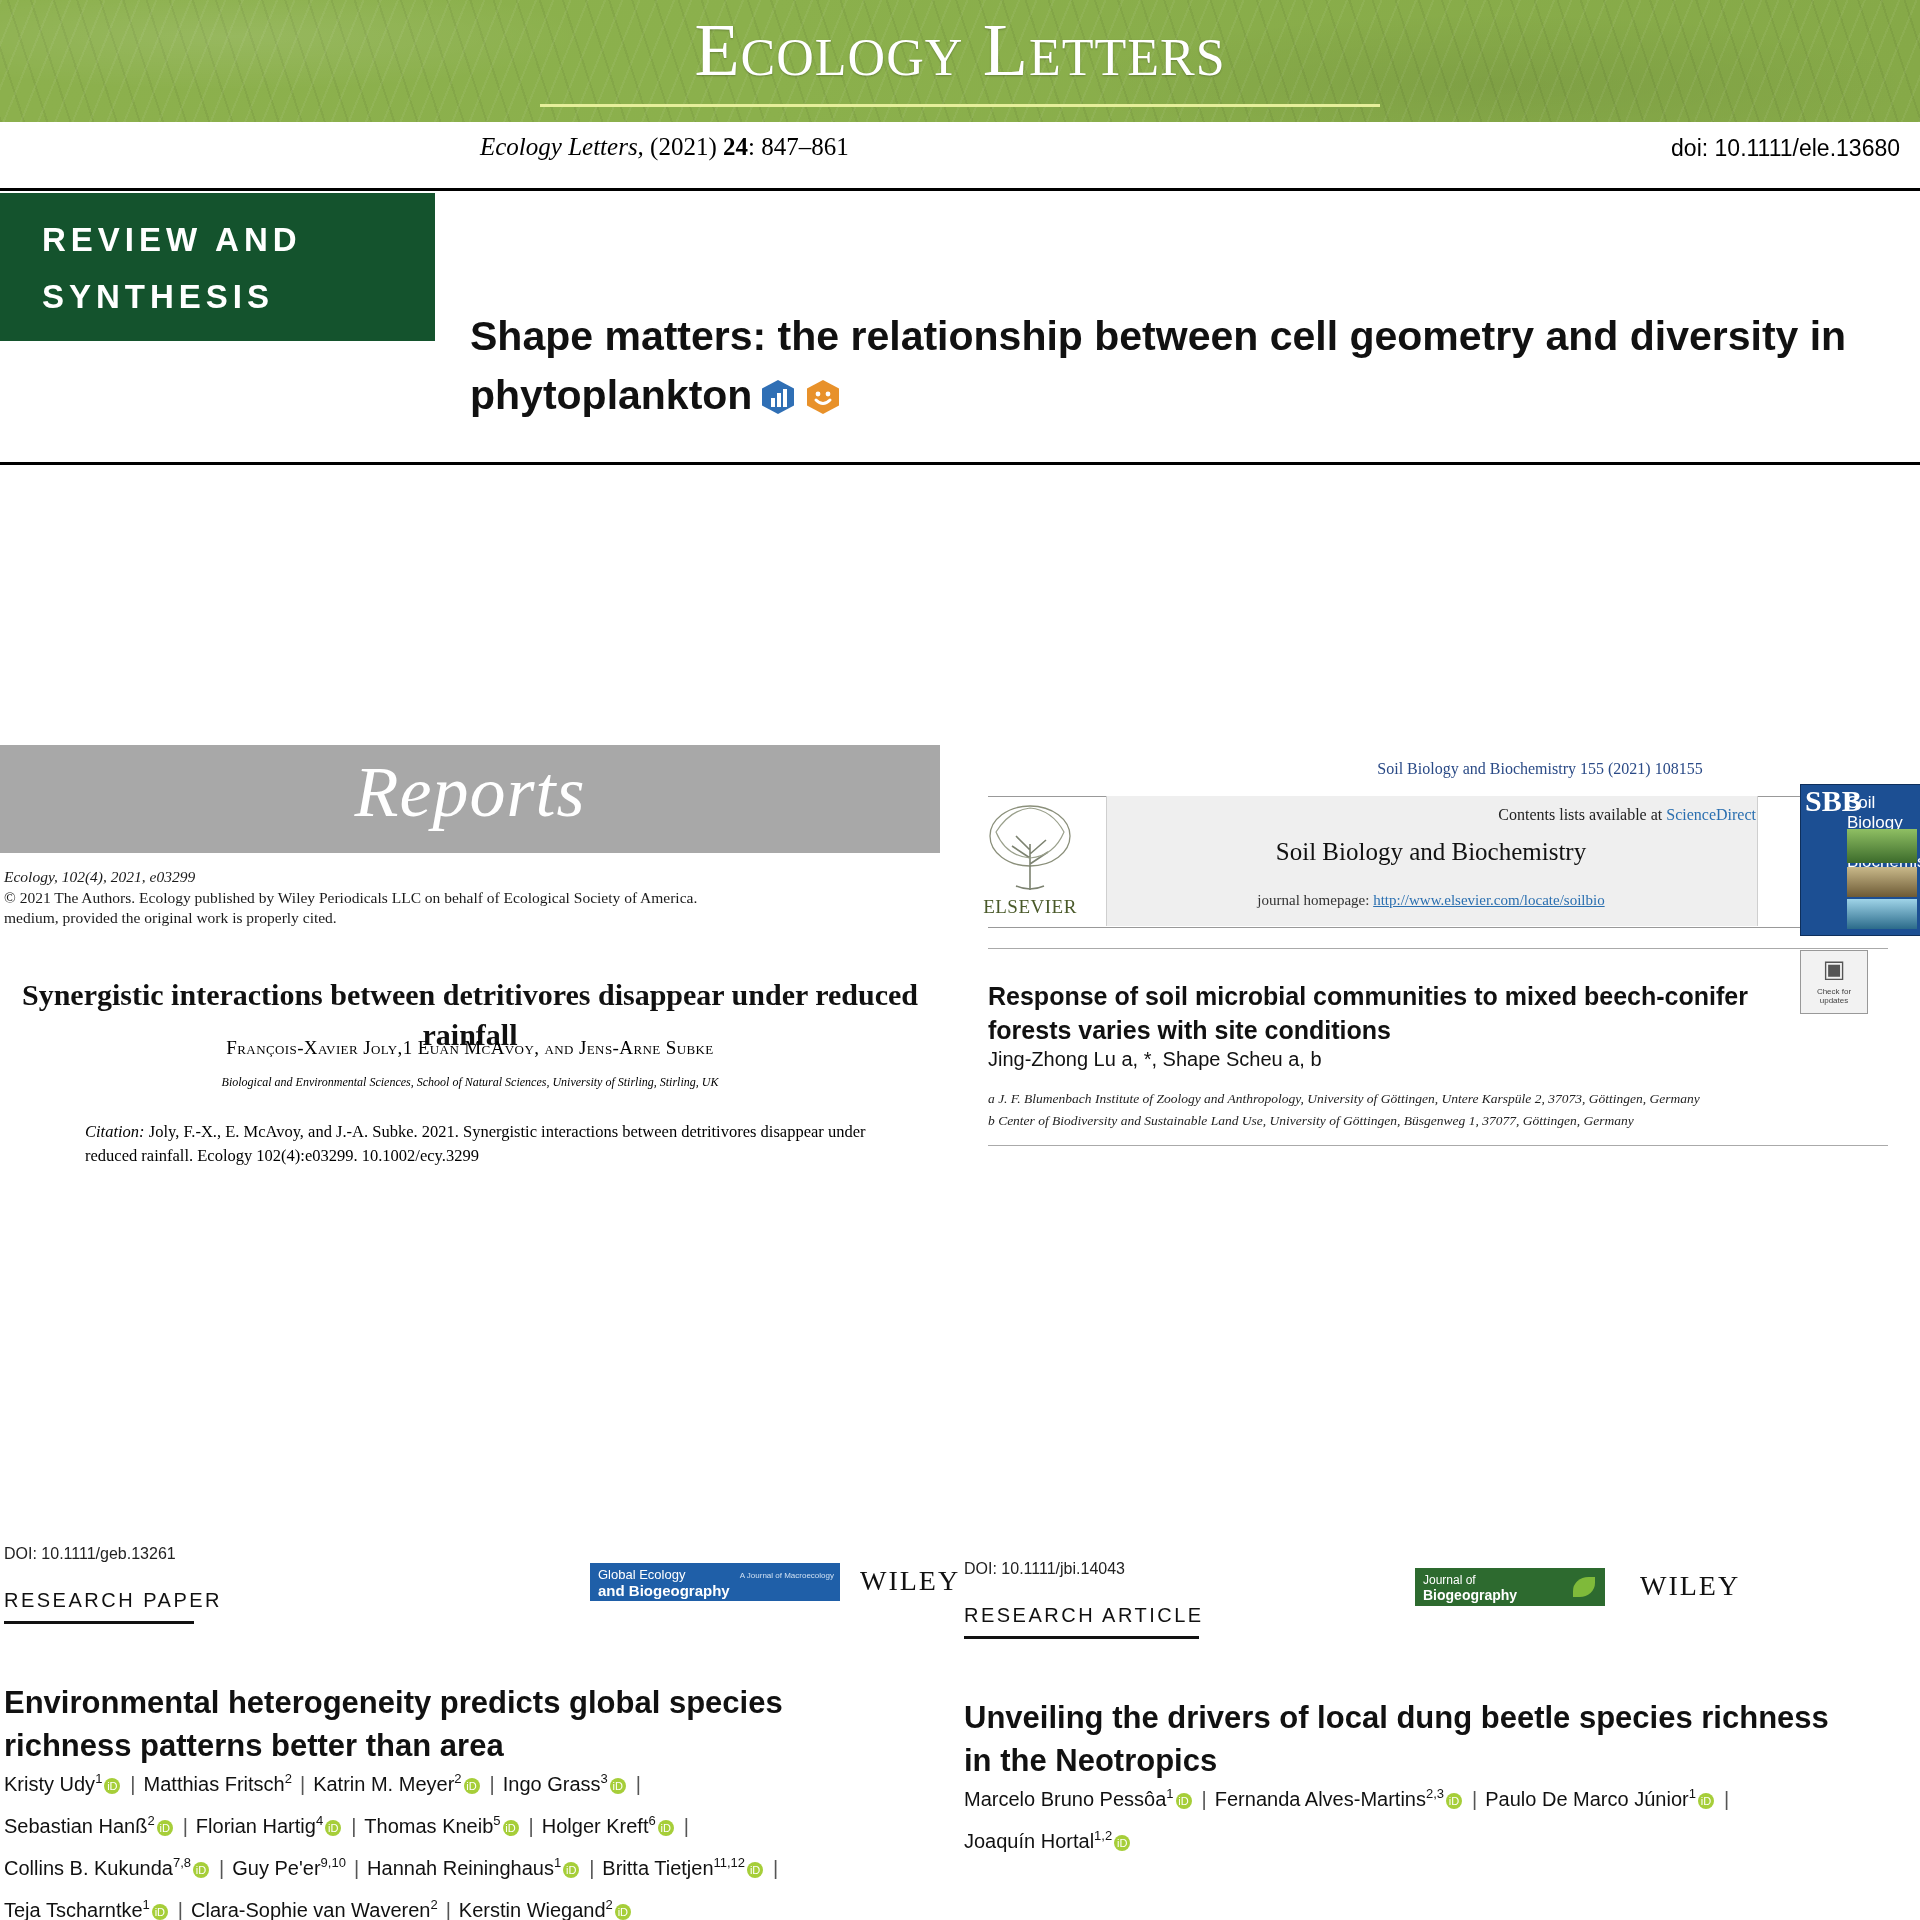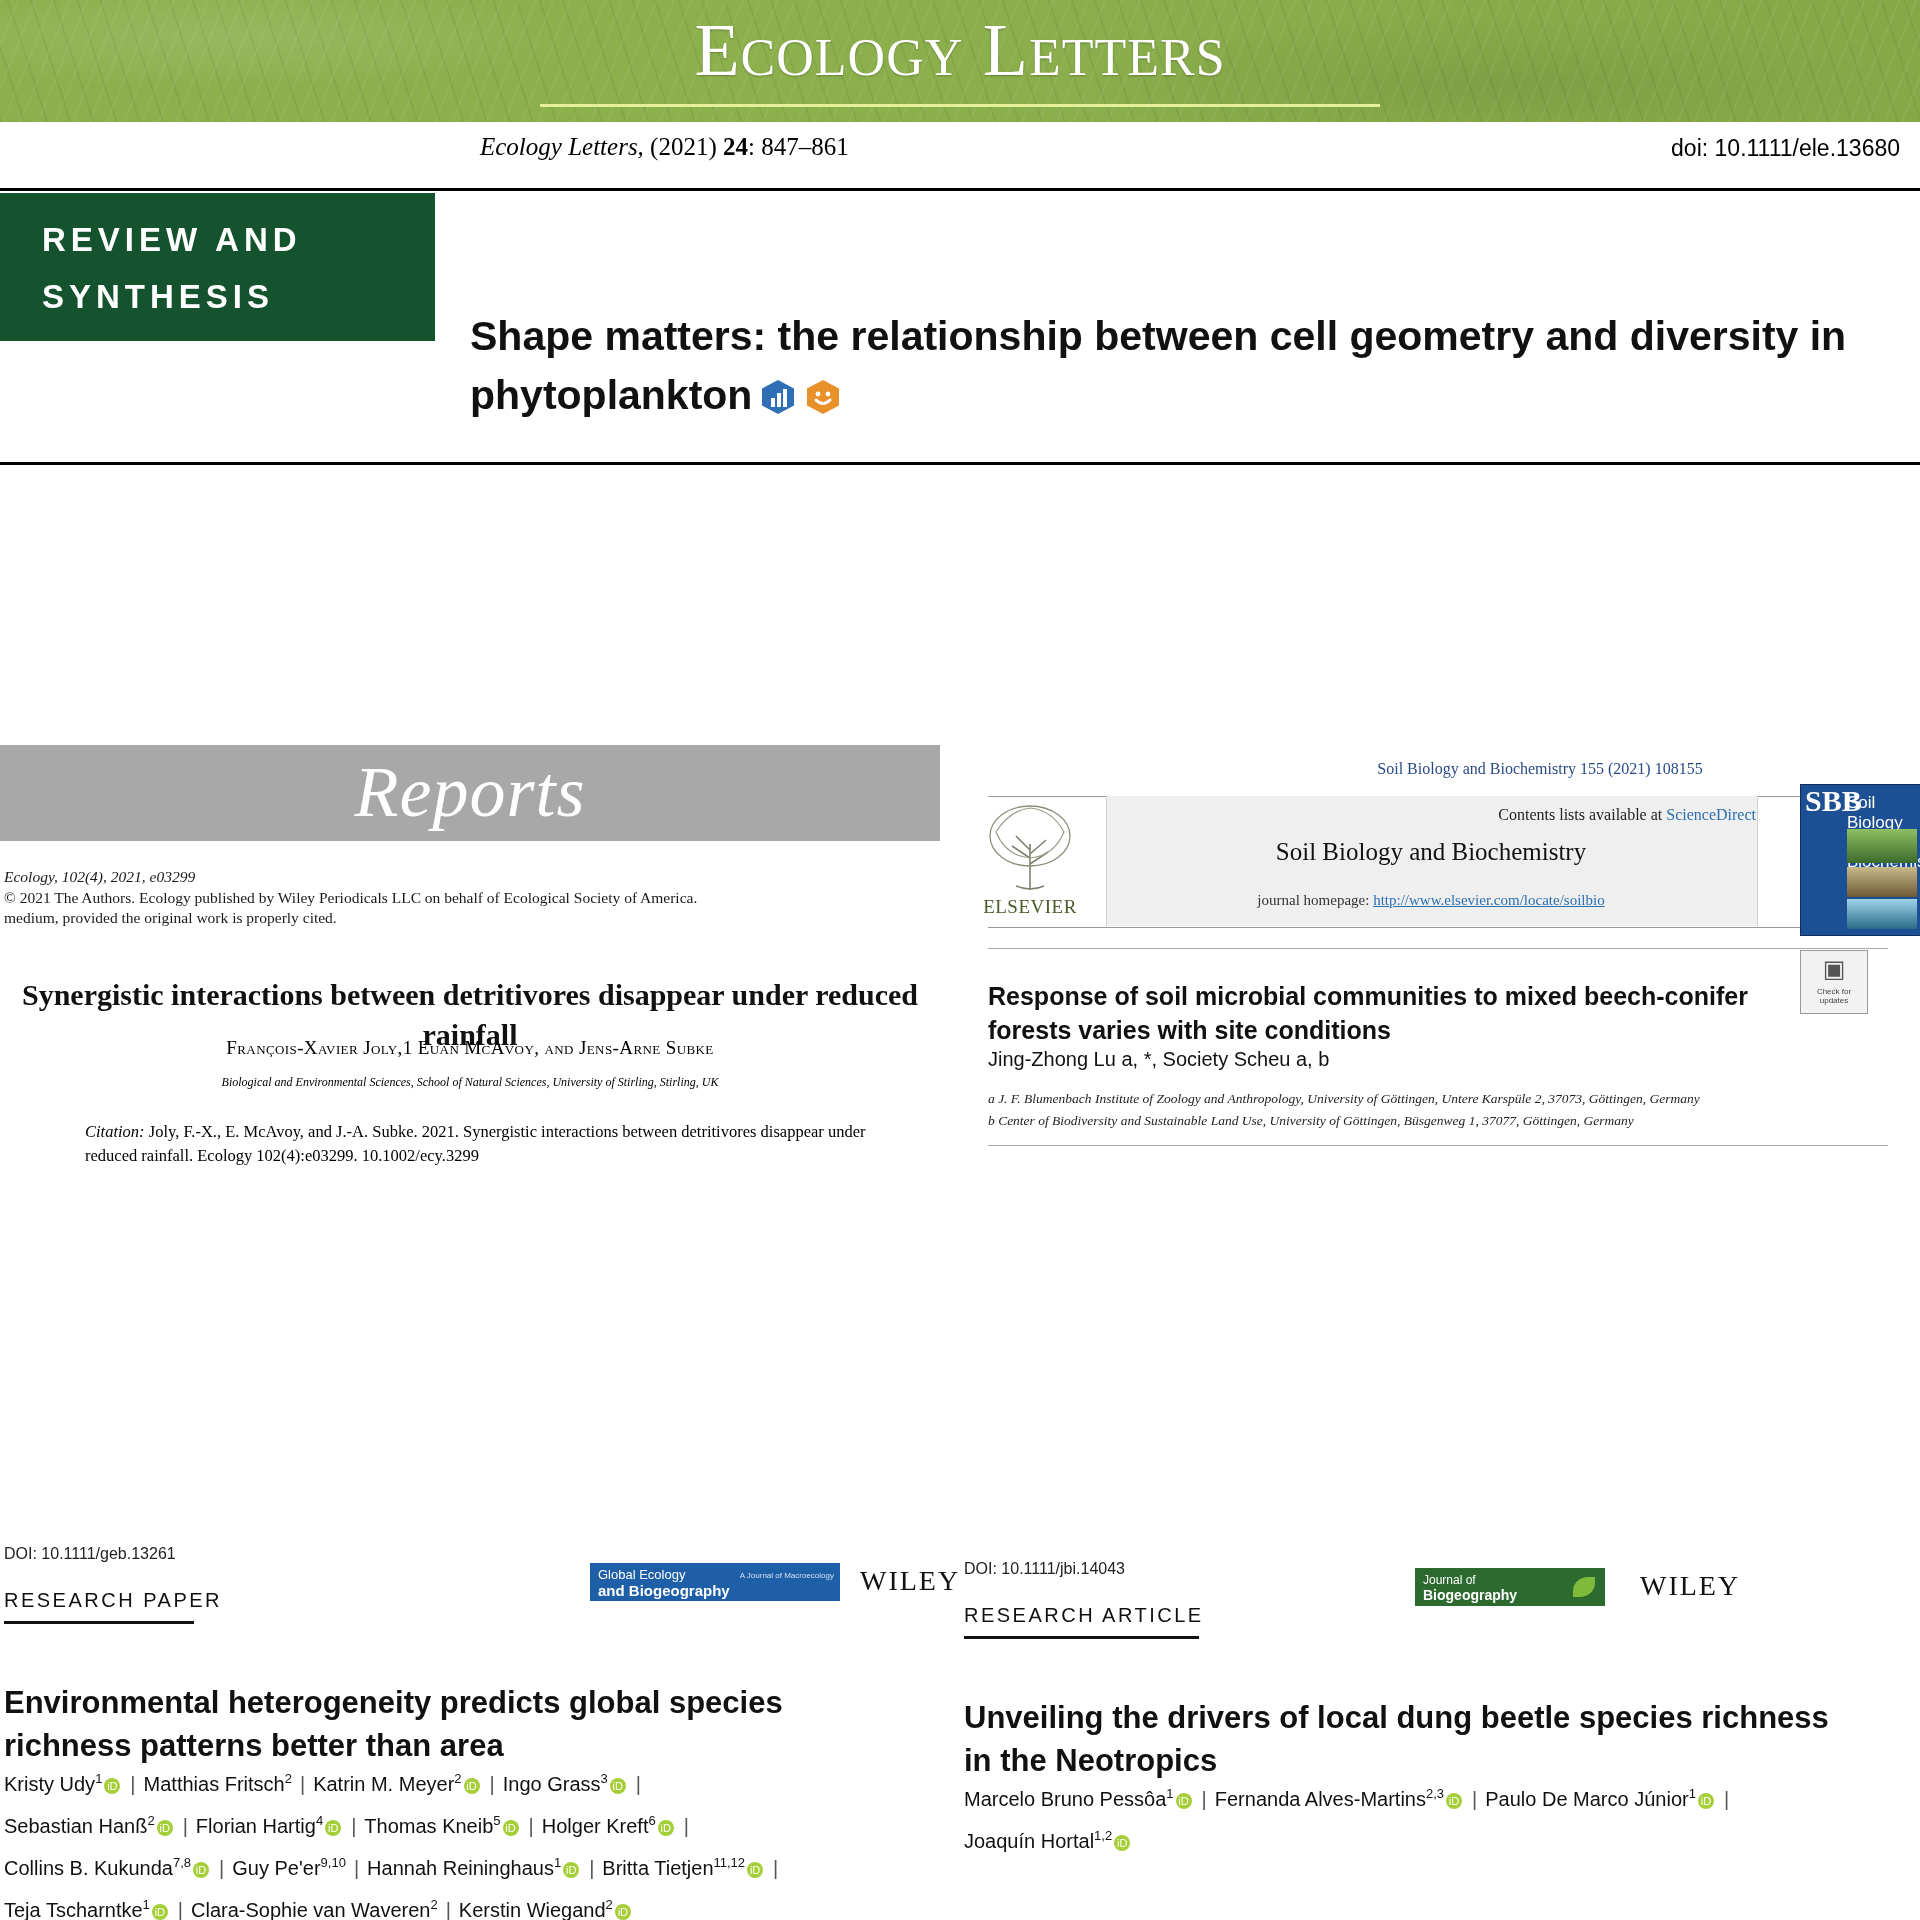--- a/index.html
+++ b/index.html
@@ -69,21 +69,21 @@
     position:absolute;left:470px;top:280px;width:1390px;
     font-size:41px;font-weight:bold;line-height:1.42;color:#111;
   }
   .badge{
     display:inline-block;width:38px;height:38px;vertical-align:-7px;margin-left:7px;position:relative;
   }
   .badge svg{display:block;}
   
   #panel-ecology-reports{position:absolute;left:0;top:745px;width:940px;height:500px;}
   .rep-band{
-    position:absolute;left:0;top:0;width:940px;height:96px;background:#a8a8a8;
+    position:absolute;left:0;top:0;width:940px;height:108px;background:#a8a8a8;
   }
   .rep-band-word{
     position:absolute;left:0;top:6px;width:940px;text-align:center;
     font-family:"Liberation Serif", serif;font-style:italic;color:#ffffff;font-size:72px;
     letter-spacing:1px;
   }
   .rep-meta{
     position:absolute;left:4px;top:122px;width:930px;
     font-family:"Liberation Serif", serif;font-size:15.5px;line-height:1.33;color:#1a1a1a;
   }
@@ -288,21 +288,21 @@
     <div class="sbb-letters">SBB</div>
     <div class="ttl" style="left:46px;top:8px;width:70px;">Soil Biology &amp; Biochemistry</div>
     <div class="img1"></div>
     <div class="img2"></div>
     <div class="img3"></div>
   </div>
 
   <div class="sbb-rule"></div>
 
   <h2 class="sbb-title">Response of soil microbial communities to mixed beech-conifer forests varies with site conditions</h2>
-  <div class="sbb-authors">Jing-Zhong Lu a, *, Society Scheu a, b</div>
+  <div class="sbb-authors">Jing-Zhong Lu a, *, Shape Scheu a, b</div>
   <div class="sbb-affil">
     <div>a J. F. Blumenbach Institute of Zoology and Anthropology, University of Göttingen, Untere Karspüle 2, 37073, Göttingen, Germany</div>
     <div>b Center of Biodiversity and Sustainable Land Use, University of Göttingen, Büsgenweg 1, 37077, Göttingen, Germany</div>
   </div>
 
   <div class="sbb-check">
     <div class="glyph">▣</div>
     <div class="txt">
       <span>Check for</span><br>
       <span>updates</span>

